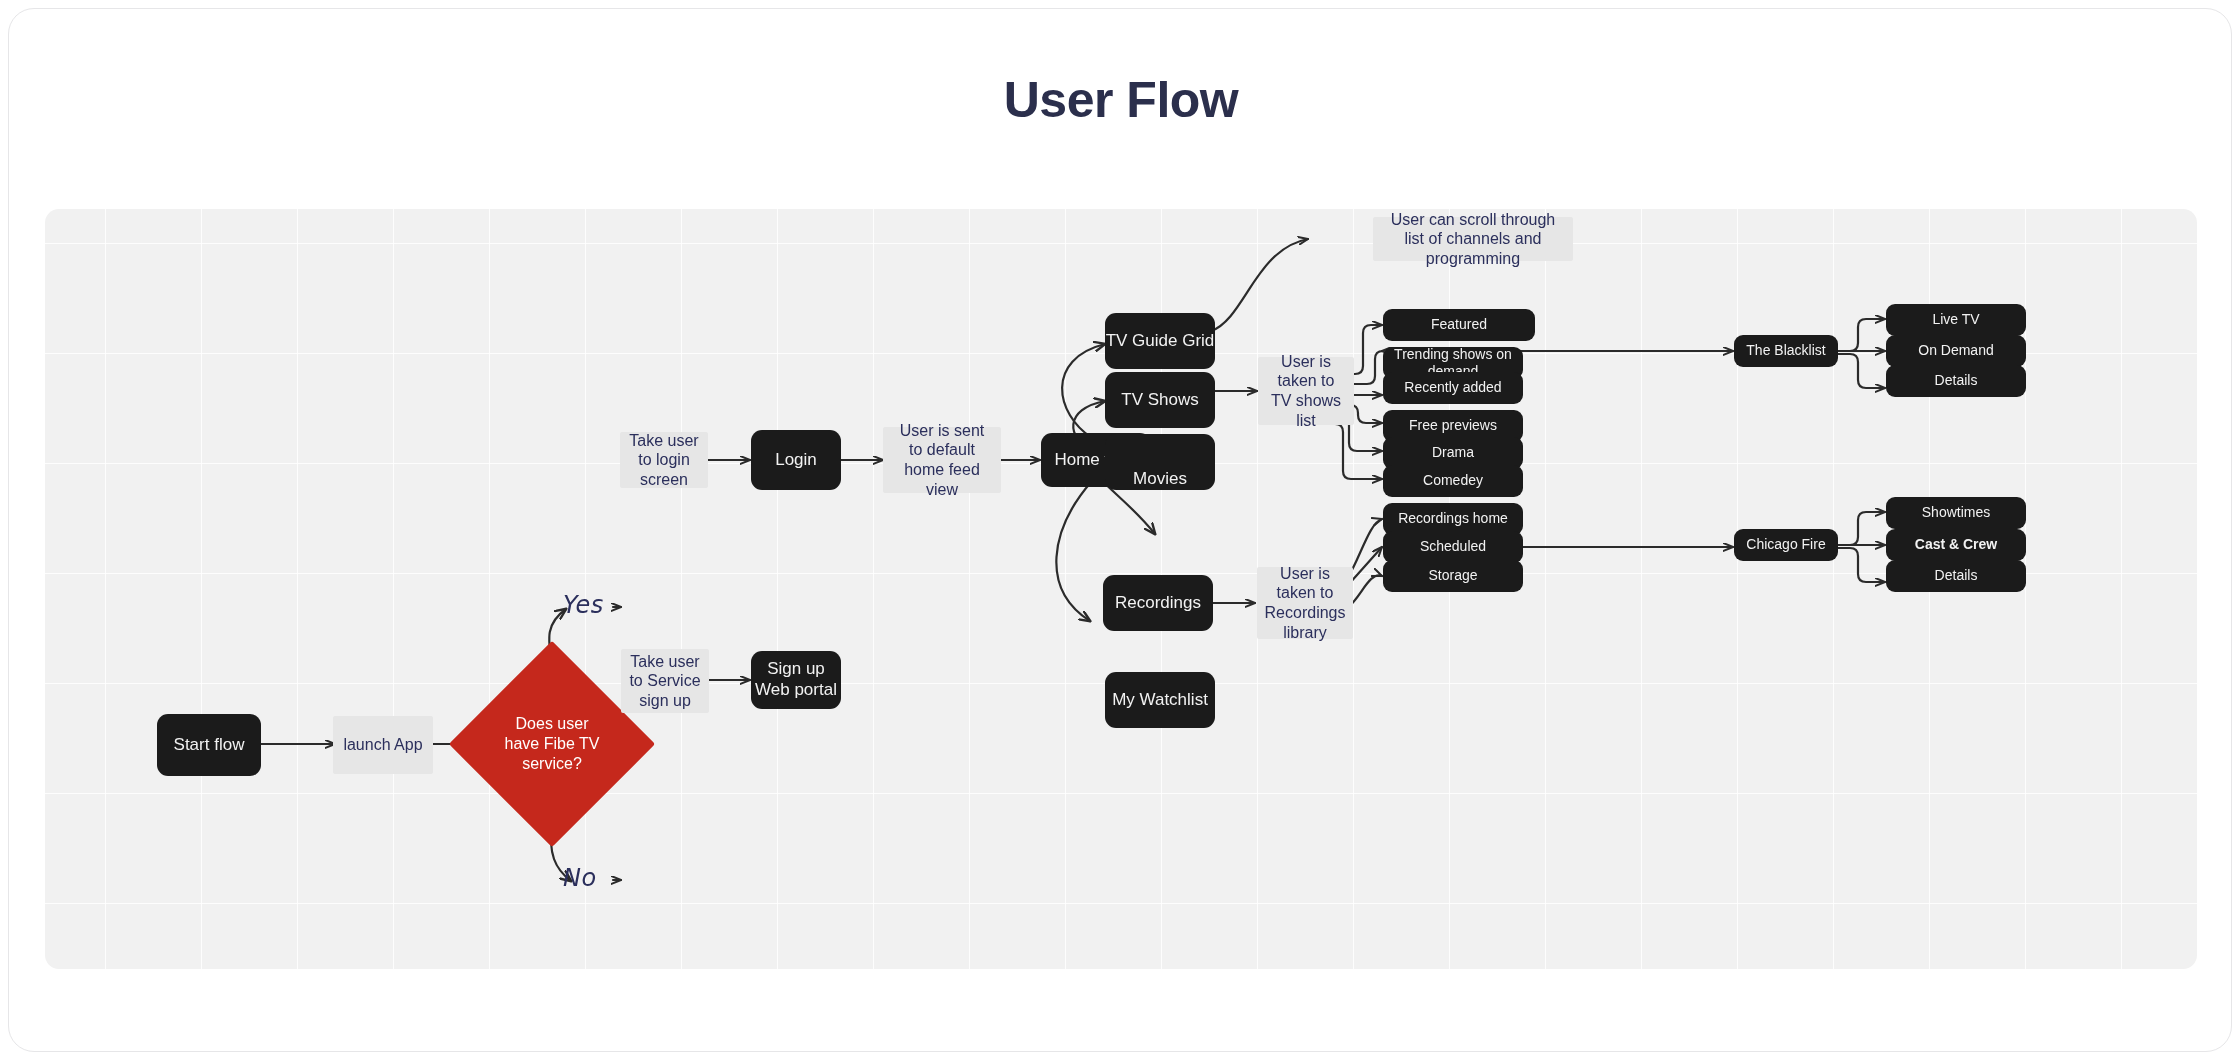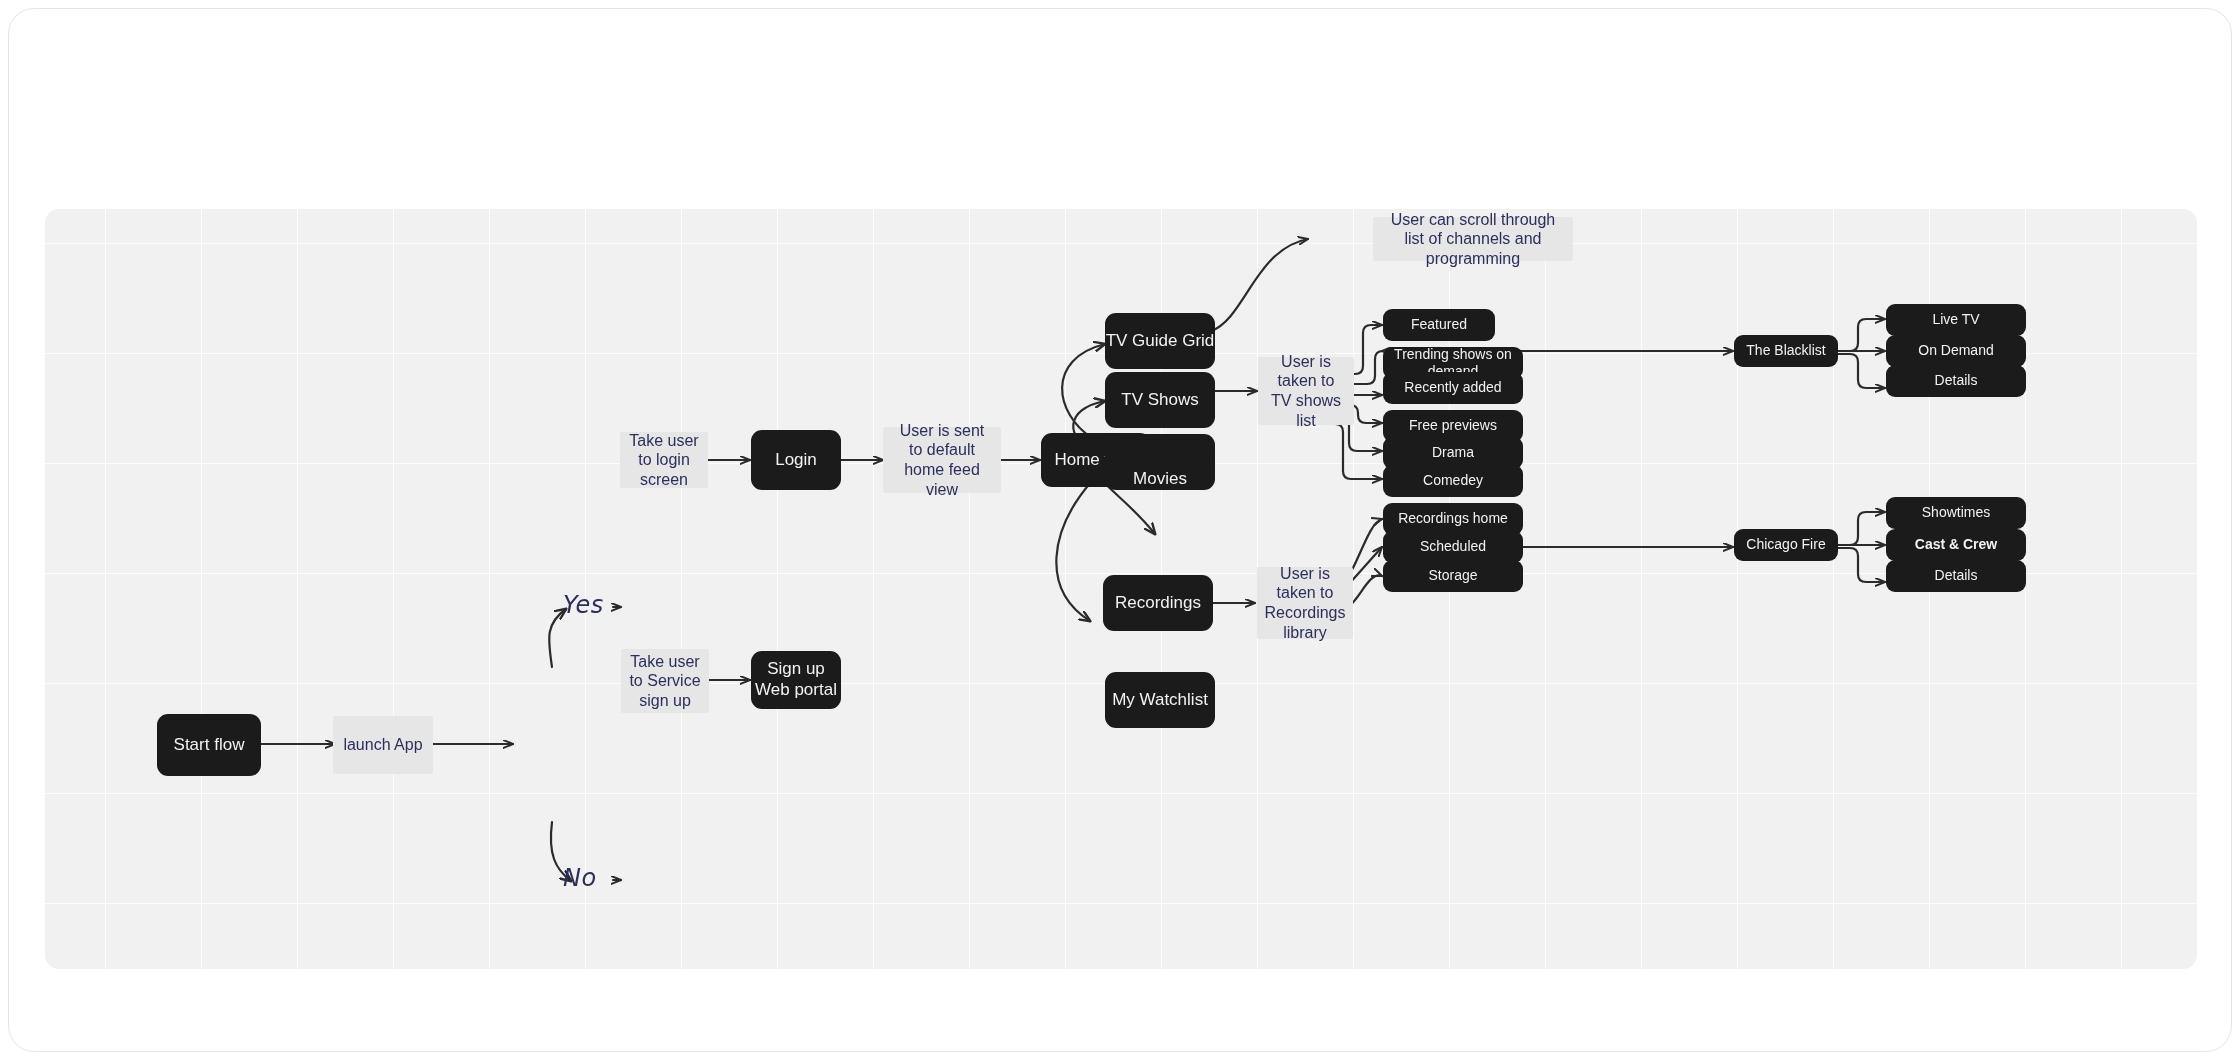--- a/index.html
+++ b/index.html
@@ -95,20 +95,21 @@
     font-style: italic;
     font-family: "DejaVu Sans", sans-serif;
     letter-spacing: 0.5px;
   }
 </style>
 </head>
 <body>
 
 <div id="frame">
 
+  <div id="page-title">User Flow</div>
 
   <div id="canvas">
     <div id="grid"></div>
 
     <svg id="edges" viewBox="0 0 2152 760" preserveAspectRatio="none">
       <defs>
         <marker id="ar" markerWidth="11" markerHeight="9" refX="10" refY="4.5" orient="auto" markerUnits="userSpaceOnUse">
           <path d="M0.5,0.6 L10,4.5 L0.5,8.4" fill="none" stroke="#2b2b2b" stroke-width="2" stroke-linecap="round" stroke-linejoin="round"></path>
         </marker>
         <marker id="arb" markerWidth="13" markerHeight="11" refX="11" refY="5.5" orient="auto" markerUnits="userSpaceOnUse">
@@ -174,20 +175,24 @@
     </svg>
 
     <div class="node n-dark" style="left:112px; top:505px; width:104px; height:62px;">
       <span>Start flow</span>
     </div>
 
     <div class="node n-note" style="left:288px; top:507px; width:100px; height:58px;">
       <span>launch App</span>
     </div>
 
+    <div class="node n-diamond" style="left:434px; top:462px; width:146px; height:146px;">
+      <span class="dia"></span>
+      <span class="dlabel">Does user have Fibe TV service?</span>
+    </div>
 
     <div class="branch-label" style="left:518px; top:382px;">Yes</div>
     <div class="branch-label" style="left:518px; top:655px;">No</div>
 
     <div class="node n-note" style="left:575px; top:223px; width:88px; height:56px;">
       <span>Take user to login screen</span>
     </div>
 
     <div class="node n-dark" style="left:706px; top:221px; width:90px; height:60px;">
       <span>Login</span>
@@ -230,21 +235,21 @@
     </div>
 
     <div class="node n-note" style="left:1213px; top:148px; width:96px; height:68px;">
       <span>User is taken to TV shows list</span>
     </div>
 
     <div class="node n-note" style="left:1212px; top:358px; width:96px; height:72px;">
       <span>User is taken to Recordings library</span>
     </div>
 
-    <div class="node n-dark small" style="left:1338px; top:100px; width:112px; height:32px;">
+    <div class="node n-dark small" style="left:1338px; top:100px; width:152px; height:32px;">
       <span>Featured</span>
     </div>
     <div class="node n-dark small" style="left:1338px; top:126px; width:140px; height:32px;margin-top:12px;">
       <span>Trending shows on demand</span>
     </div>
     <div class="node n-dark small" style="left:1338px; top:163px; width:140px; height:32px;">
       <span>Recently added</span>
     </div>
     <div class="node n-dark small" style="left:1338px; top:201px; width:140px; height:32px;">
       <span>Free previews</span>

